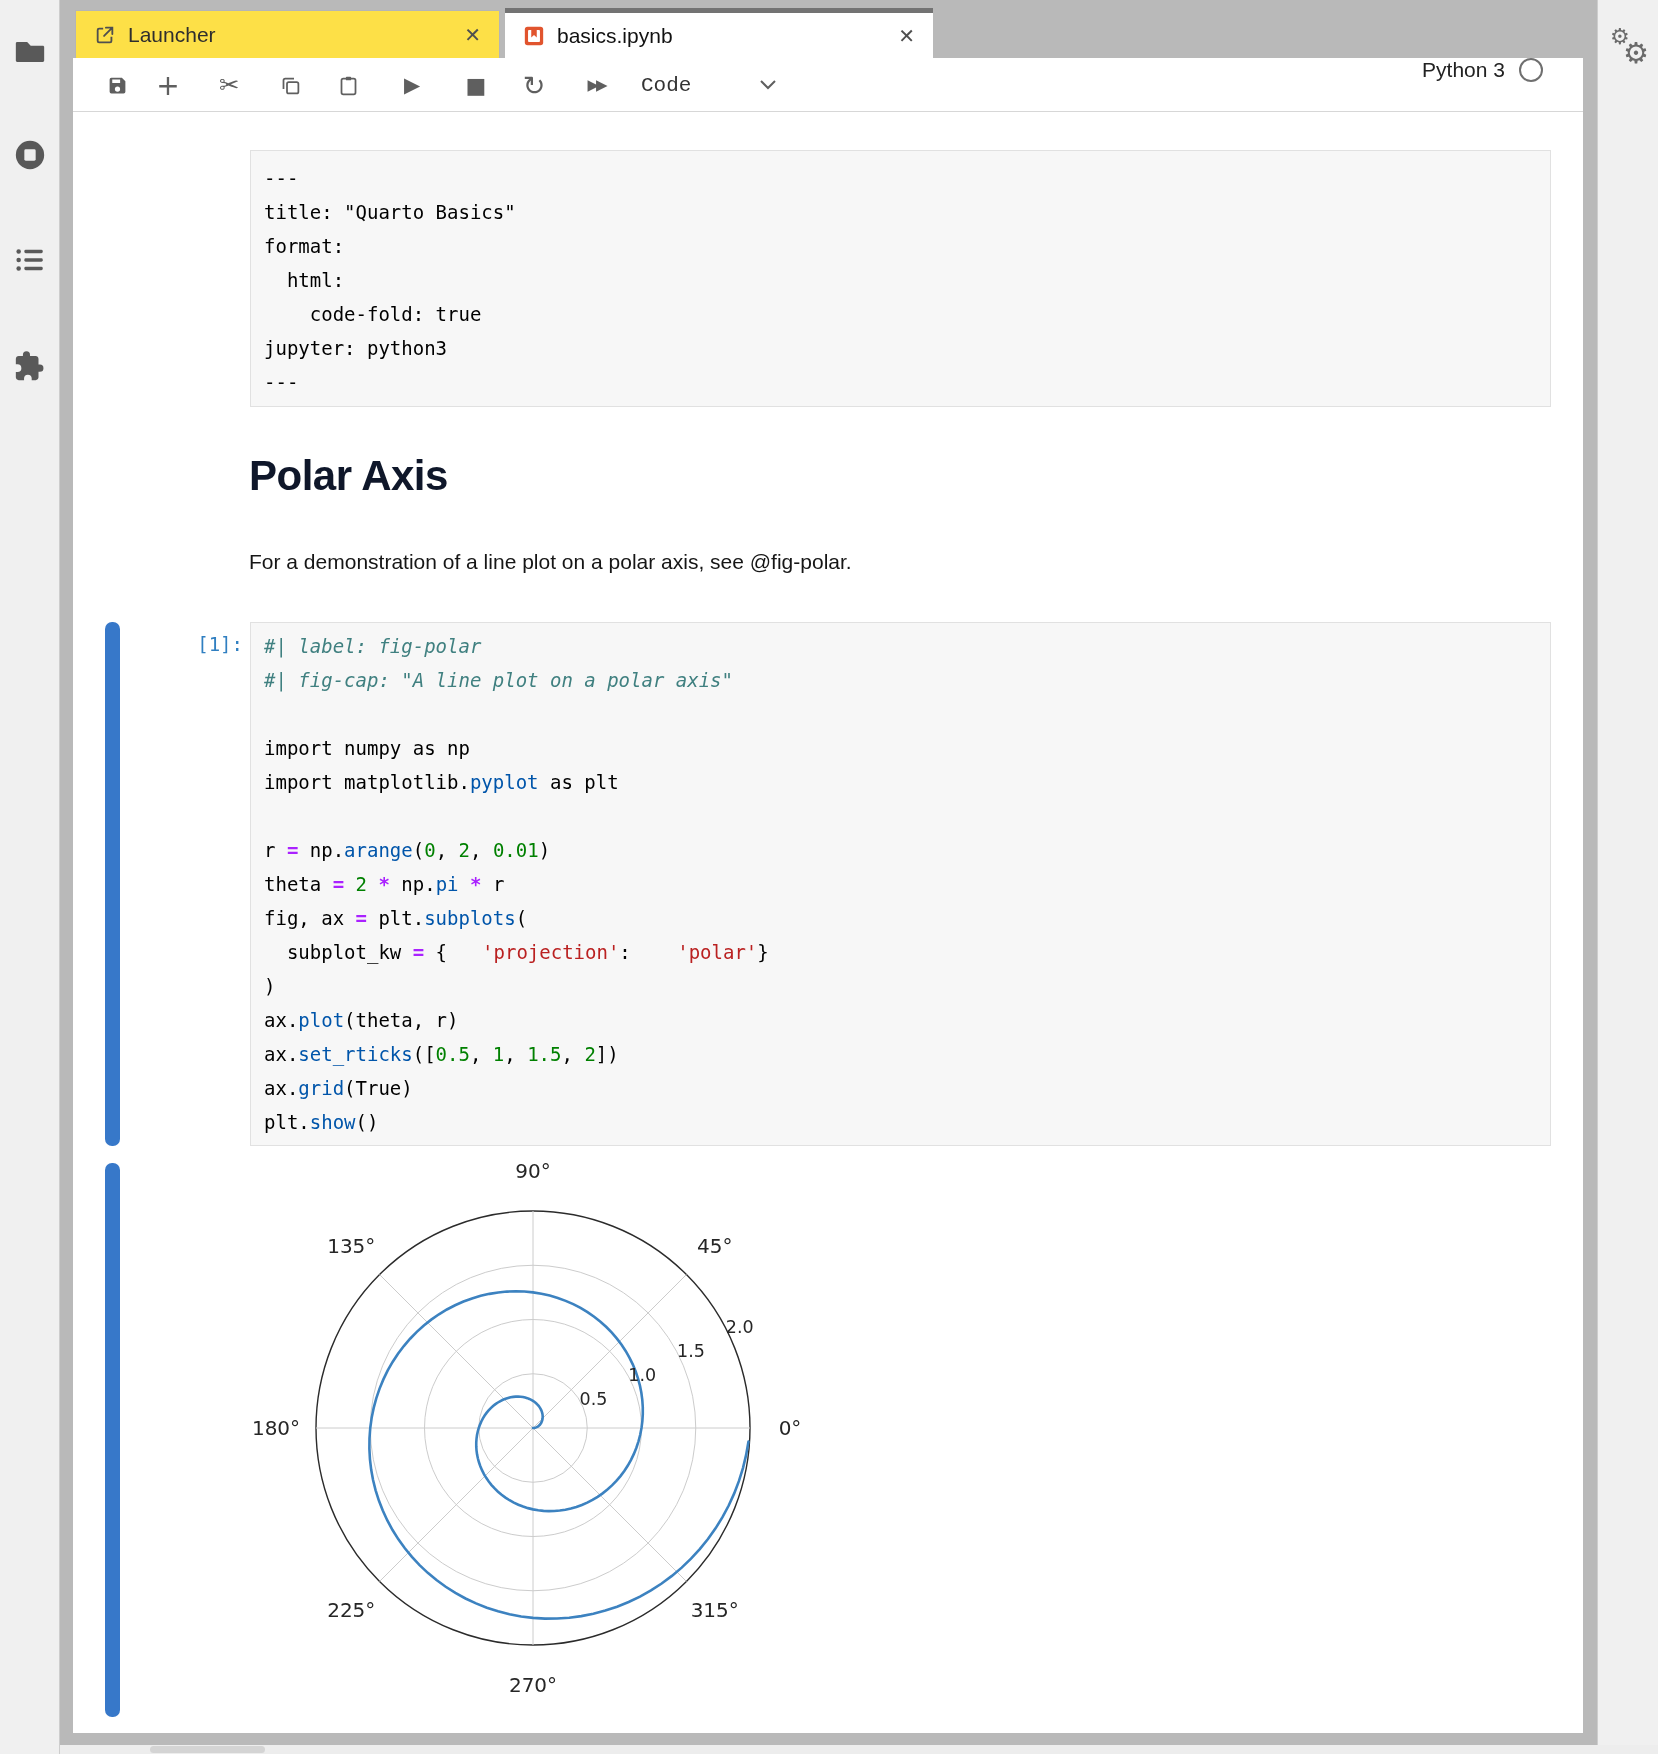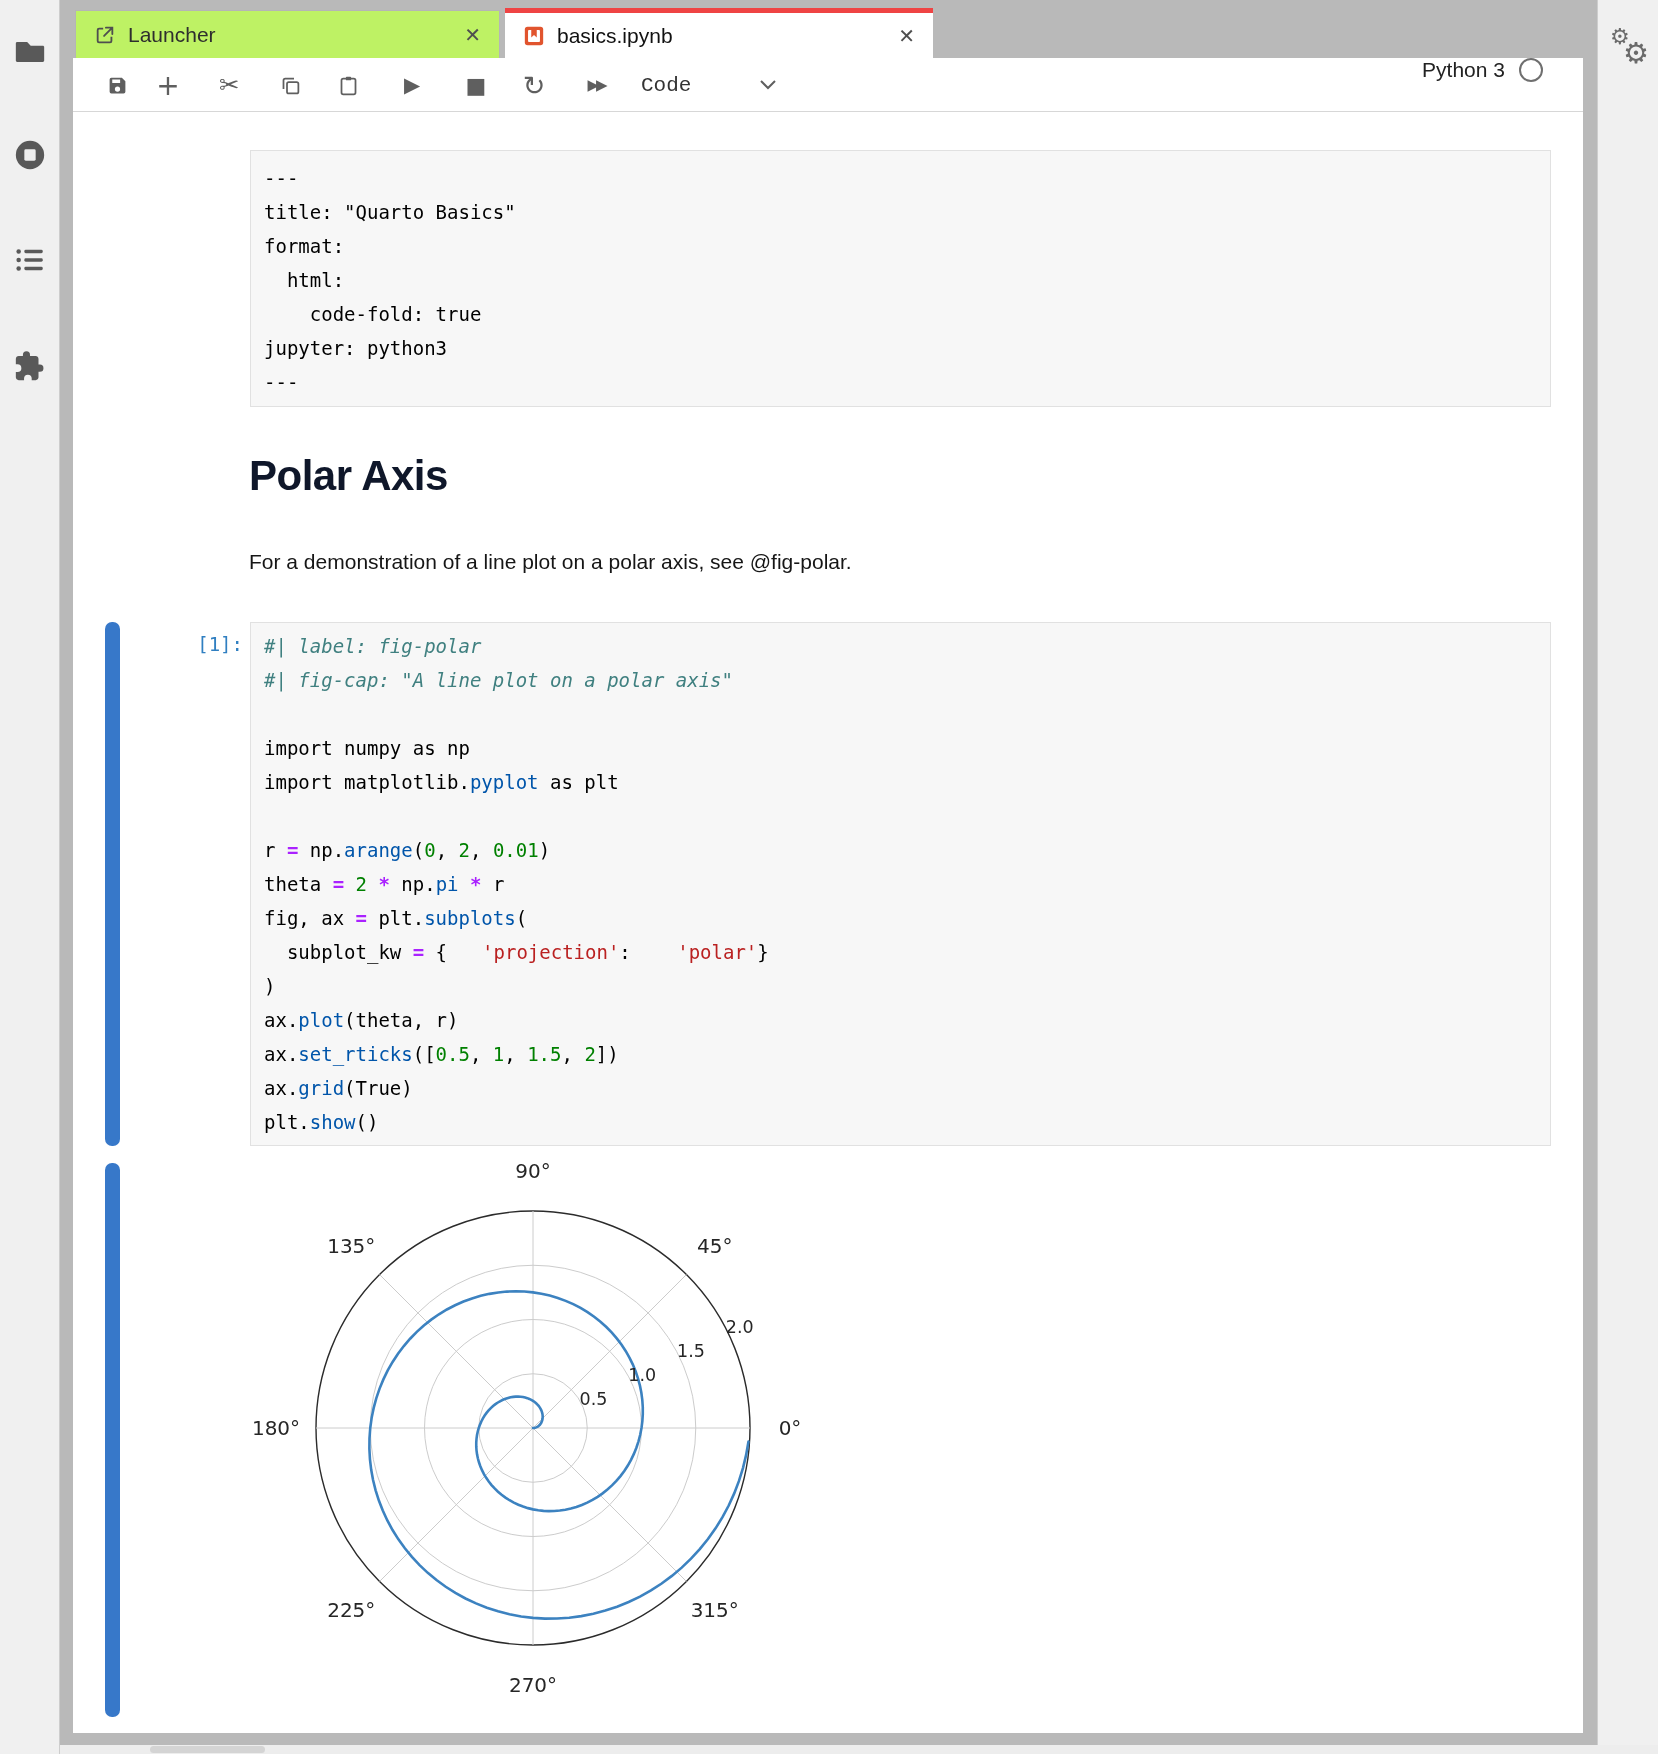--- a/index.html
+++ b/index.html
@@ -21,25 +21,25 @@
   .side-icon { position:absolute; left:13px; width:34px; height:34px; cursor:pointer; }
   .side-icon svg { width:34px; height:34px; display:block; }
   .gears { position:absolute; top:26px; left:10px; width:44px; height:44px;
            color:#6a6a6a; cursor:pointer; }
   .gears .g1 { position:absolute; left:2px; top:-2px; font-size:22px; }
   .gears .g2 { position:absolute; left:15px; top:10px; font-size:29px; }
   
   .tab { position:absolute; display:flex; align-items:center; cursor:pointer; }
   .tab-launcher {
     left:75px; top:10px; width:425px; height:48px;
-    background:#bef264; border:1px solid #b5b5b5; border-bottom:none;
+    background:#fde047; border:1px solid #b5b5b5; border-bottom:none;
   }
   .tab-active {
     left:505px; top:8px; width:428px; height:50px;
-    background:#ffffff; border-top:5px solid #ef4444;
+    background:#ffffff; border-top:5px solid #737373;
   }
   .tab-icon { width:22px; height:22px; margin:0 12px 0 18px; flex:0 0 auto; }
   .tab-icon svg { width:22px; height:22px; display:block; }
   .tab-label { font-size:21px; color:#2e2e2e; flex:1 1 auto; }
   .tab-close { font-size:20px; color:#4f4f4f; padding:0 18px; flex:0 0 auto; }
   
   .toolbar {
     position:absolute; left:73px; top:58px; width:1510px; height:54px;
     background:#ffffff; border-bottom:1px solid #d7d7d7;
     display:flex; align-items:center;

